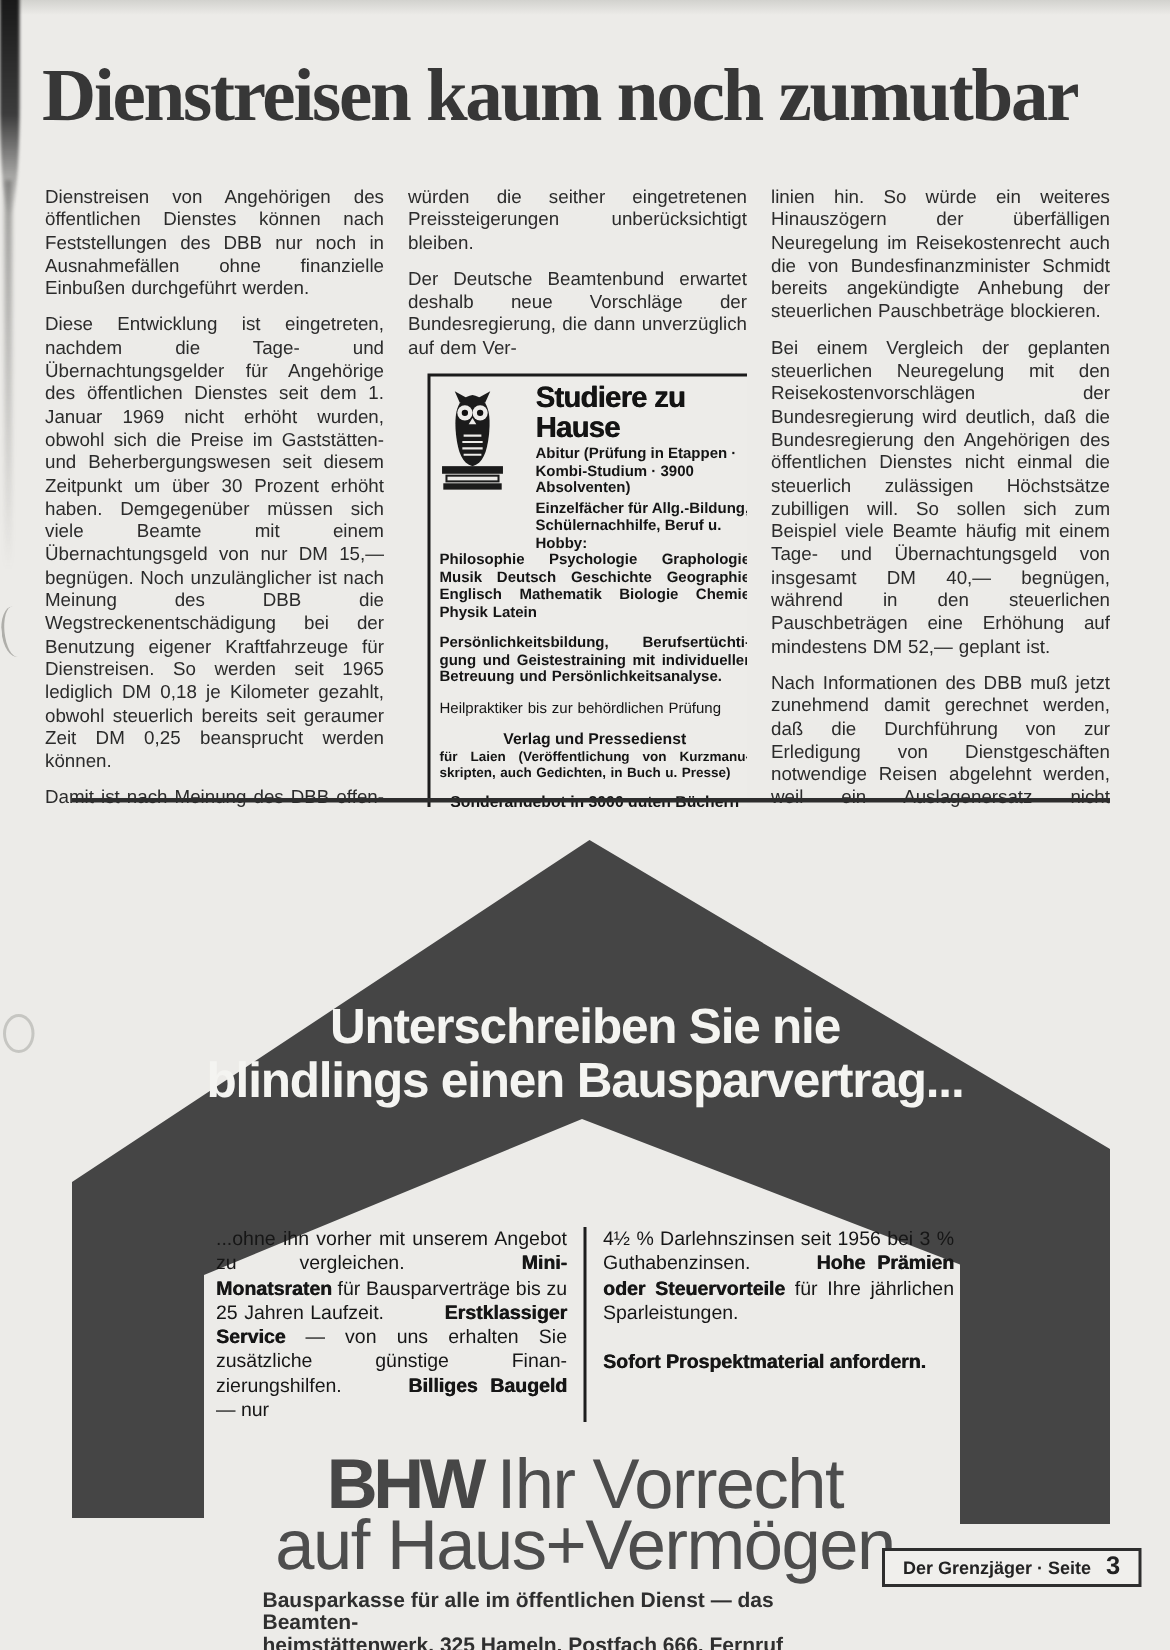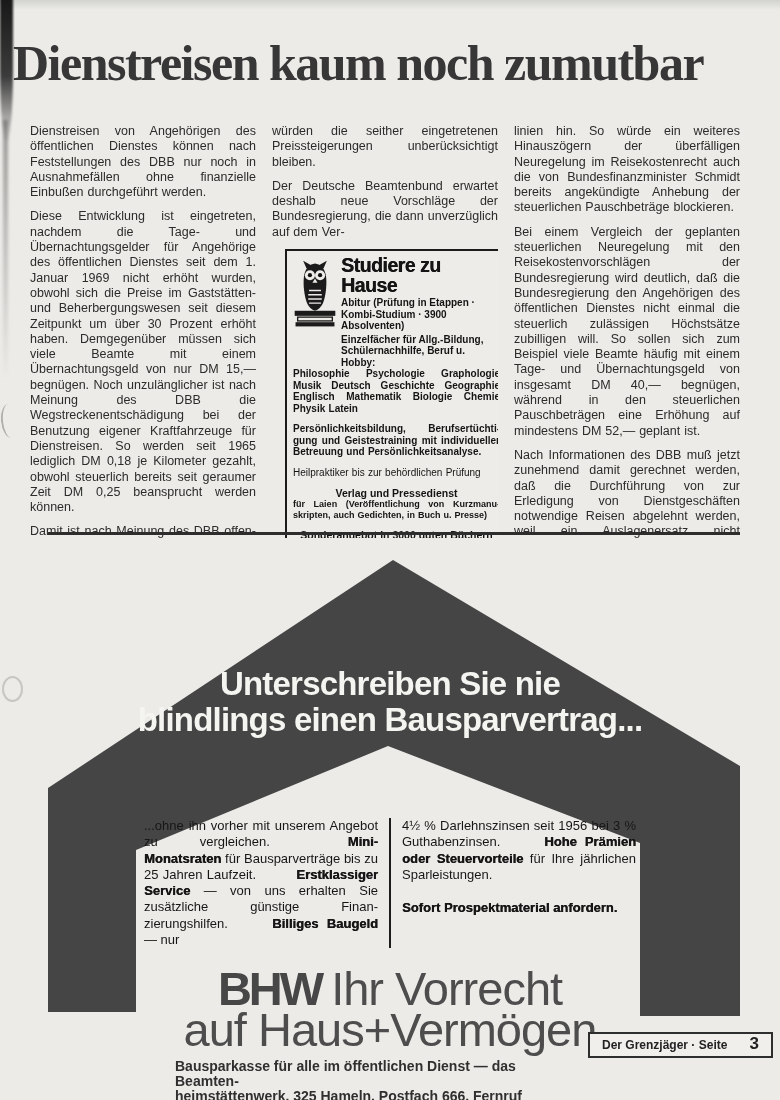--- a/index.html
+++ b/index.html
@@ -15,34 +15,34 @@
         filter:blur(1.2px);border-radius:0 0 60% 60%;}
   .streak2{position:absolute;left:3px;top:120px;width:5px;height:260px;
         background:linear-gradient(180deg,rgba(90,90,88,.55),rgba(150,150,146,0));
         filter:blur(1.5px);}
   .mark-paren{position:absolute;left:1px;top:404px;width:16px;height:34px;
         border-left:2.5px solid #8f8f8a;border-radius:50%;opacity:.65;transform:rotate(-6deg);}
   .mark-ring{position:absolute;left:2px;top:676px;width:17px;height:22px;
         border:2.5px solid #adada8;border-radius:50%;opacity:.6;}
 
   
-  .headline{position:absolute;left:13px;top:34px;margin:0;width:724px;
+  .headline{position:absolute;left:28px;top:34px;margin:0;width:724px;
         font-family:"Liberation Serif","DejaVu Serif",serif;font-weight:700;
         font-size:50px;letter-spacing:-1.5px;color:#373737;white-space:nowrap;}
 
   
   .article{position:absolute;left:30px;top:124px;width:710px;height:414px;
         display:flex;gap:16px;overflow:hidden;}
   .col{flex:1 1 0;overflow:hidden;font-size:12.5px;line-height:15.3px;text-align:justify;}
   .col p{margin:0 0 9px 0;word-spacing:.5px;}
 
   
   .study-ad{border:2px solid #1b1b1b;background:#edecE9;margin:2px -10px 9px 13px;
         padding:4px 6px 5px 6px;color:#141414;text-align:center;}
-  .sa-head{display:flex;align-items:flex-start;gap:4px;text-align:left;}
+  .sa-head{display:flex;align-items:flex-start;gap:20px;text-align:left;}
   .sa-owl{flex:0 0 auto;margin-top:2px;}
   .sa-head-text{flex:1 1 auto;}
   .sa-title{font-size:19.5px;font-weight:700;letter-spacing:-.5px;line-height:20px;
         text-shadow:.4px 0 #141414;}
   .sa-bold{font-weight:700;font-size:10px;line-height:11.5px;}
   .sa-head-text .sa-bold{margin-top:2px;}
   .sa-einzel{margin-top:5px;}
   .sa-subjects{margin:3px 0 0 0;font-weight:700;font-size:10px;line-height:11.5px;text-align:justify;}
   .sa-pers{margin:2px 0 0 0;font-weight:700;font-size:10px;line-height:11.5px;text-align:justify;}
   .sa-heil{margin:2px 0 0 0;font-weight:400;font-size:10px;line-height:11.5px;text-align:left;}
@@ -70,21 +70,21 @@
   .bhw-mark{font-weight:700;letter-spacing:-3px;margin-right:10px;color:#474747;}
   .bhw-claim{font-weight:400;}
   .bhw-claim2{text-align:center;color:#4d4d4d;font-size:47px;line-height:42px;
         letter-spacing:-1px;font-weight:400;}
   .bhw-address{margin:8px 0 0 31px;font-weight:700;font-size:14px;line-height:15px;
         color:#2f2f2f;white-space:pre-line;text-align:left;width:392px;}
 
   
   .footer-box{position:absolute;left:588px;top:1032px;border:2px solid #2e2e2e;
         background:#f0efec;padding:3px 12px 4px 12px;font-weight:700;font-size:12px;
-        color:#222;display:flex;align-items:baseline;gap:22px;}
+        color:#222;display:flex;align-items:baseline;gap:10px;}
   .footer-box .pg{font-size:17px;line-height:13px;}
 </style>
 </head>
 <body>
 
 <div class="page">
 
   <div class="streak"></div>
   <div class="streak2"></div>
   <div class="mark-paren"></div>

